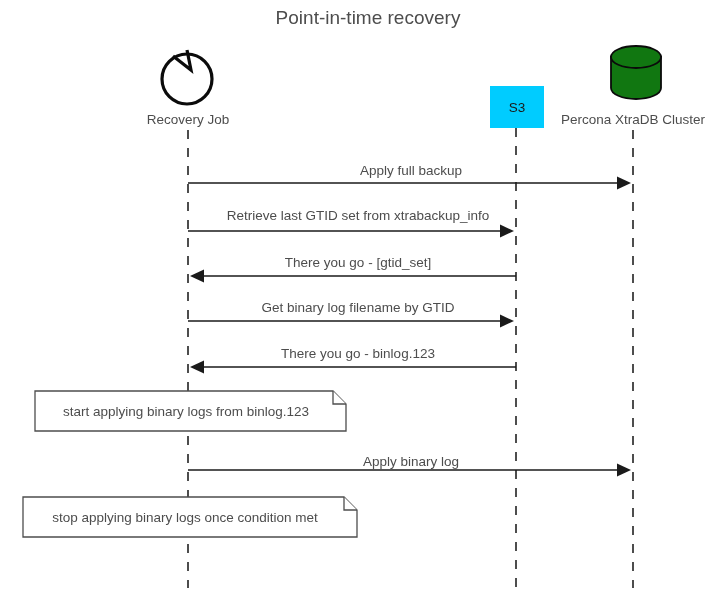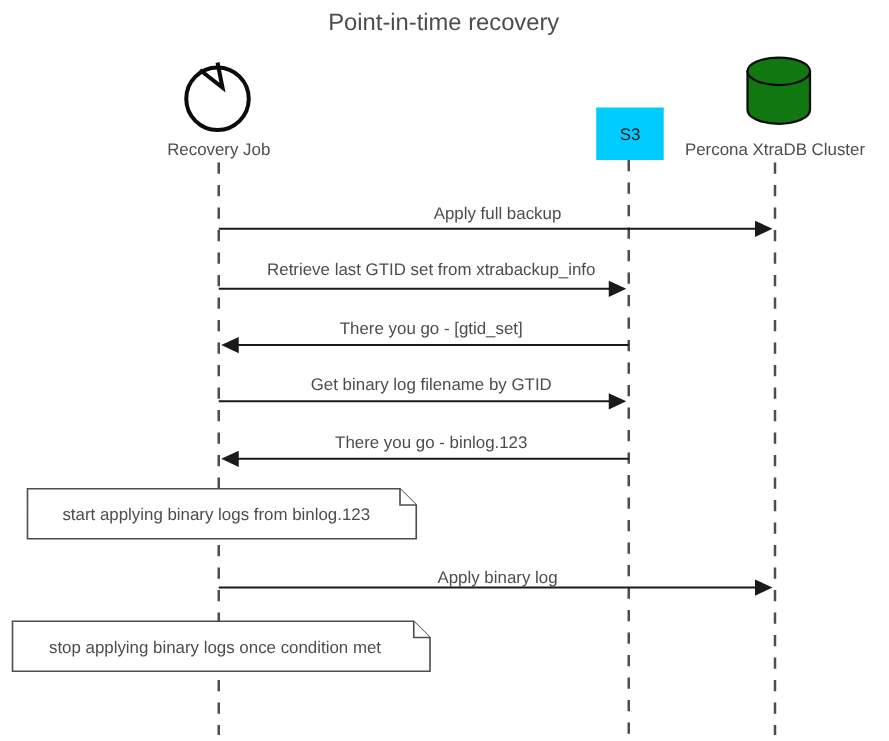--- a/index.html
+++ b/index.html
@@ -11,21 +11,21 @@
   body {
     width: 711px;
     height: 593px;
     position: relative;
     overflow: hidden;
     font-family: "Liberation Sans", sans-serif;
     color: #4d4d4d;
   }
   #diagram-root {
     position: absolute;
-    left: 0;
+    left: 13px;
     top: 0;
     width: 611px;
     height: 593px;
   }
   svg.diagram-svg {
     position: absolute;
     left: 0;
     top: 0;
     width: 711px;
     height: 593px;

